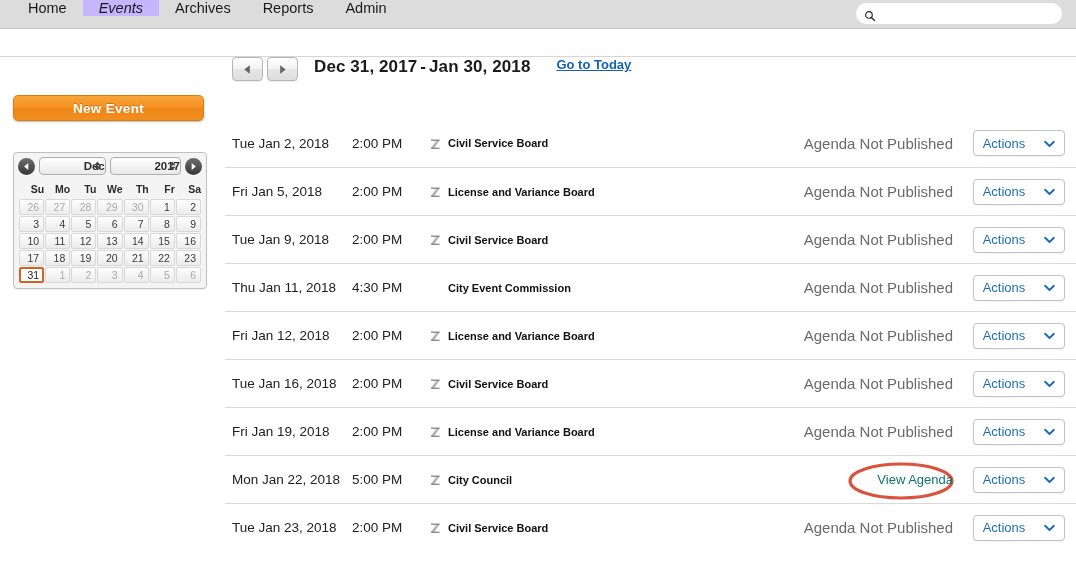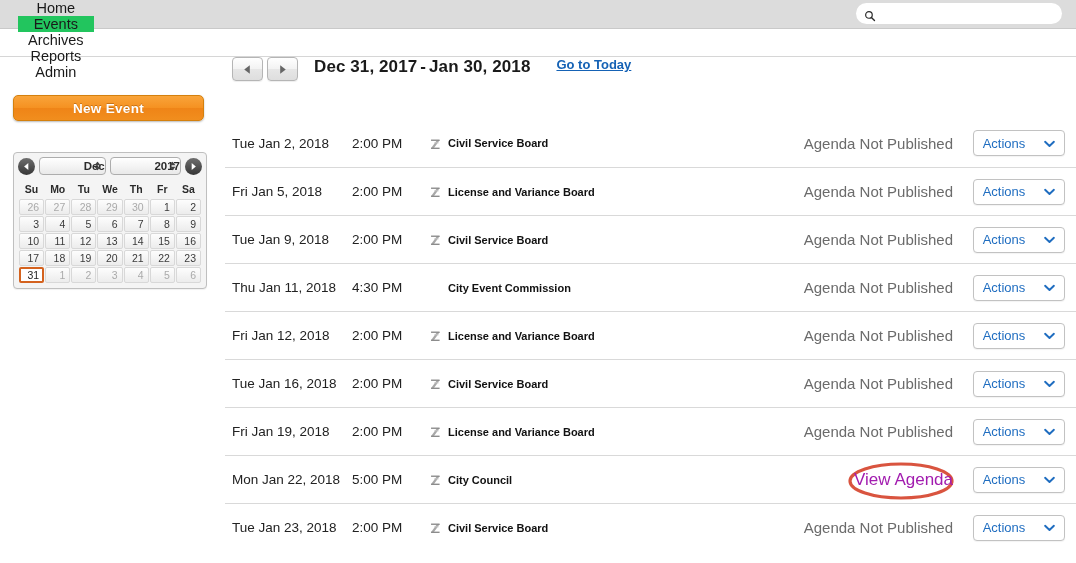--- a/index.html
+++ b/index.html
@@ -25,21 +25,22 @@
     display: flex;
     align-items: center;
     padding: 0 16px;
     font-size: 14.5px;
     color: #1a1a1a;
     background: transparent;
     cursor: pointer;
     white-space: nowrap;
   }
   .nav-tab.active {
-    background: #22c55e;
+    background: #c4b5fd;
+    font-style: italic;
   }
   .search-wrap {
     position: absolute;
     right: 14px;
     top: 3px;
     width: 206px;
     height: 21px;
     background: #ffffff;
     border-radius: 11px;
     display: flex;
@@ -141,21 +142,21 @@
     position: absolute; right: 4px; top: 50%;
     transform: translateY(-50%);
     display: flex; flex-direction: column; gap: 1px;
   }
   .cal-table { width: 100%; border-collapse: separate; border-spacing: 1px; }
   .cal-table th {
     font-size: 10.5px;
     font-weight: bold;
     color: #2b2b2b;
     padding: 2px 0 3px 0;
-    text-align: center;
+    text-align: right;
     background: transparent;
     margin-top: 12px;
   }
   .cal-table td {
     width: 25px; height: 16px;
     text-align: right;
     padding: 1px 4px 1px 0;
     font-size: 10.5px;
     color: #3a3a3a;
     background: linear-gradient(to bottom,#fdfdfd,#ececec);
@@ -254,22 +255,22 @@
     white-space: nowrap;
   }
   .ev-status {
     font-size: 15px;
     color: #6b6b6b;
     white-space: nowrap;
     margin-right: 20px;
     text-align: center;
   }
   .ev-link {
-    font-size: 17px;
-    color: #a21caf;
+    font-size: 13px;
+    color: #0f766e;
     white-space: nowrap;
     margin-right: 20px;
     cursor: pointer;
     position: relative;
     z-index: 3;
   }
   .actions-btn {
     width: 92px; height: 26px;
     flex: 0 0 92px;
     border: 1px solid #c2c2c2;
@@ -292,21 +293,21 @@
   .annot-ellipse {
     position: absolute;
     pointer-events: none;
     z-index: 2;
   }
 </style>
 </head>
 <body>
 
 <div class="topnav">
-  <div id="nav-tabs" style="display:flex;align-items:center;flex-direction:column;">
+  <div id="nav-tabs" style="display:flex;align-items:flex-start;">
       <div class="nav-tab">Home</div>
       <div class="nav-tab active">Events</div>
       <div class="nav-tab">Archives</div>
       <div class="nav-tab">Reports</div>
       <div class="nav-tab">Admin</div>
     </div>
 
   <div class="search-wrap">
     <span class="search-icon">
       <svg viewBox="0 0 16 16" width="12" height="12" aria-hidden="true">

